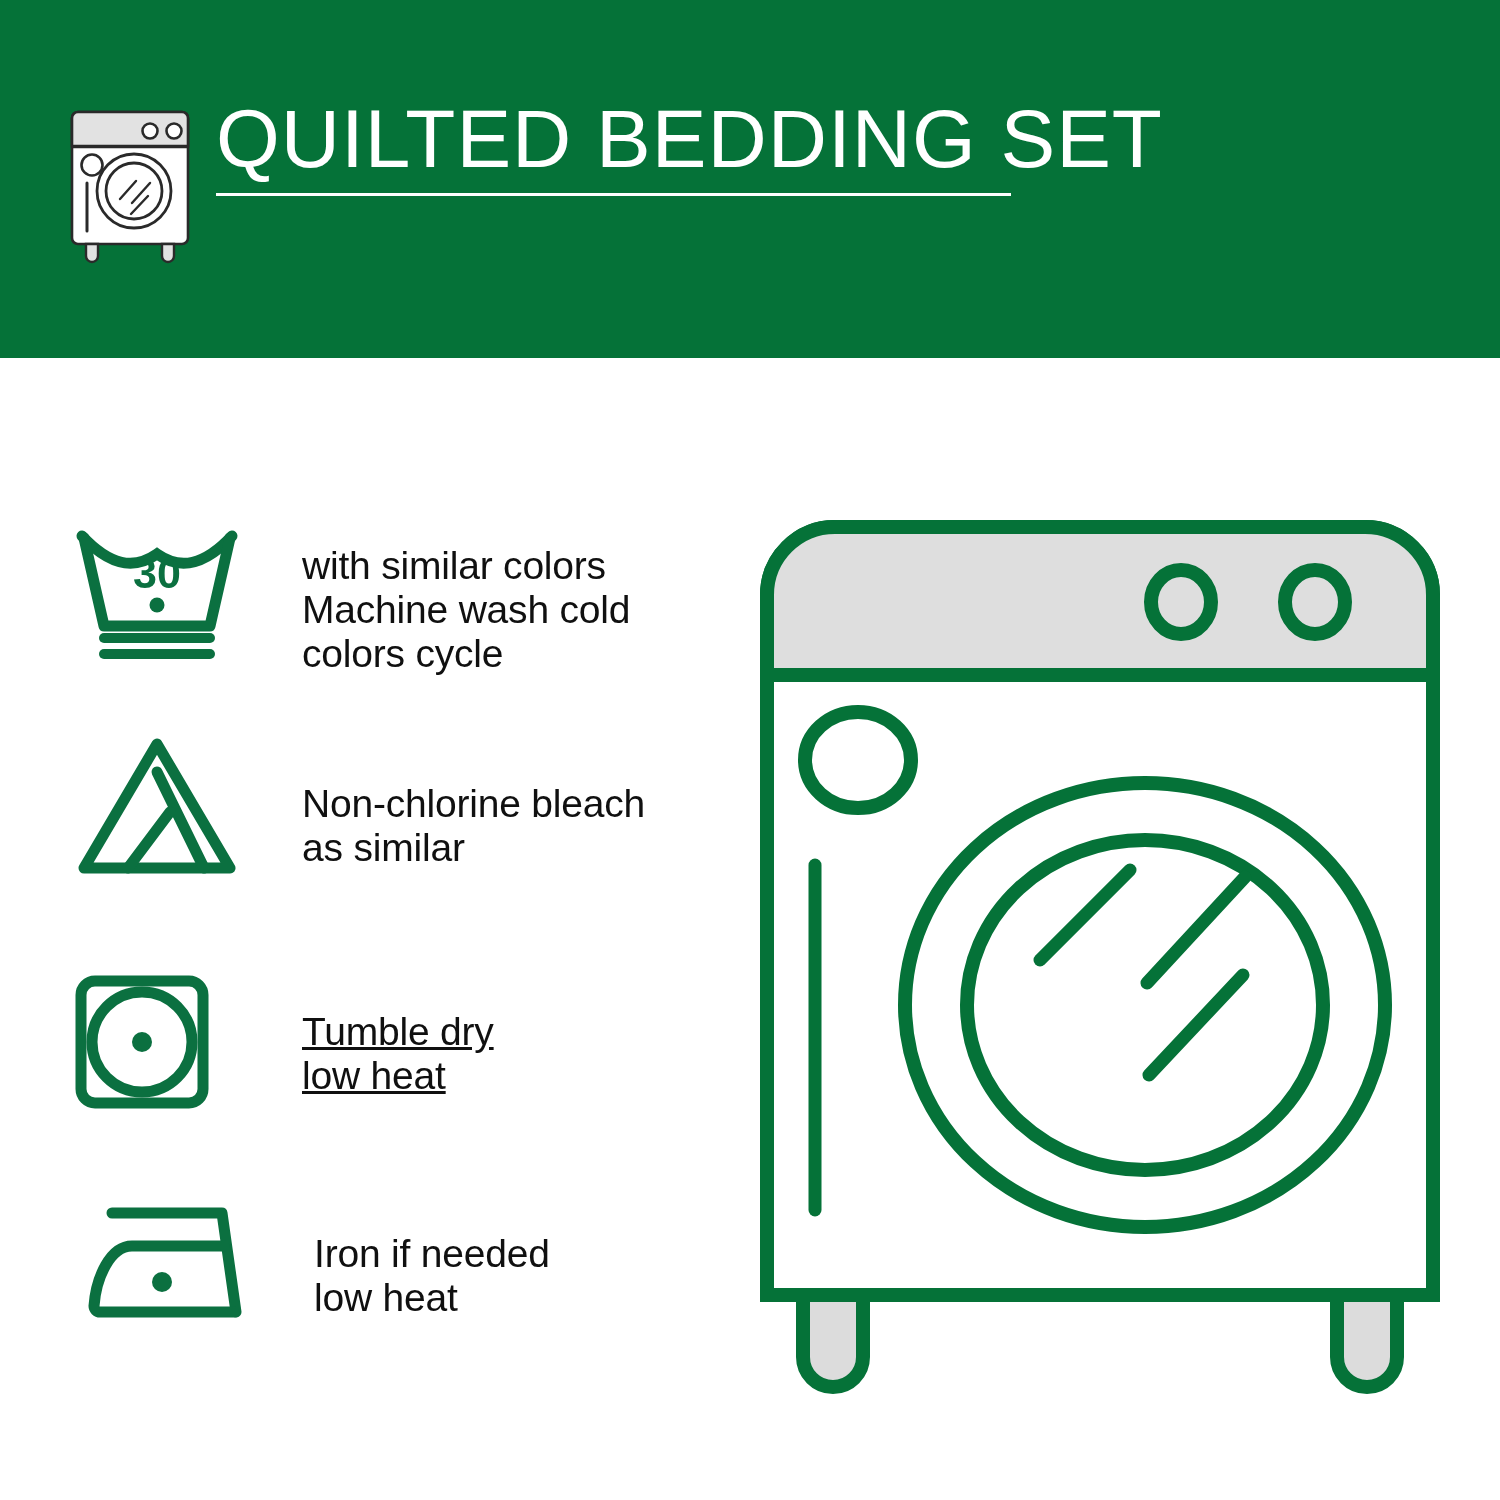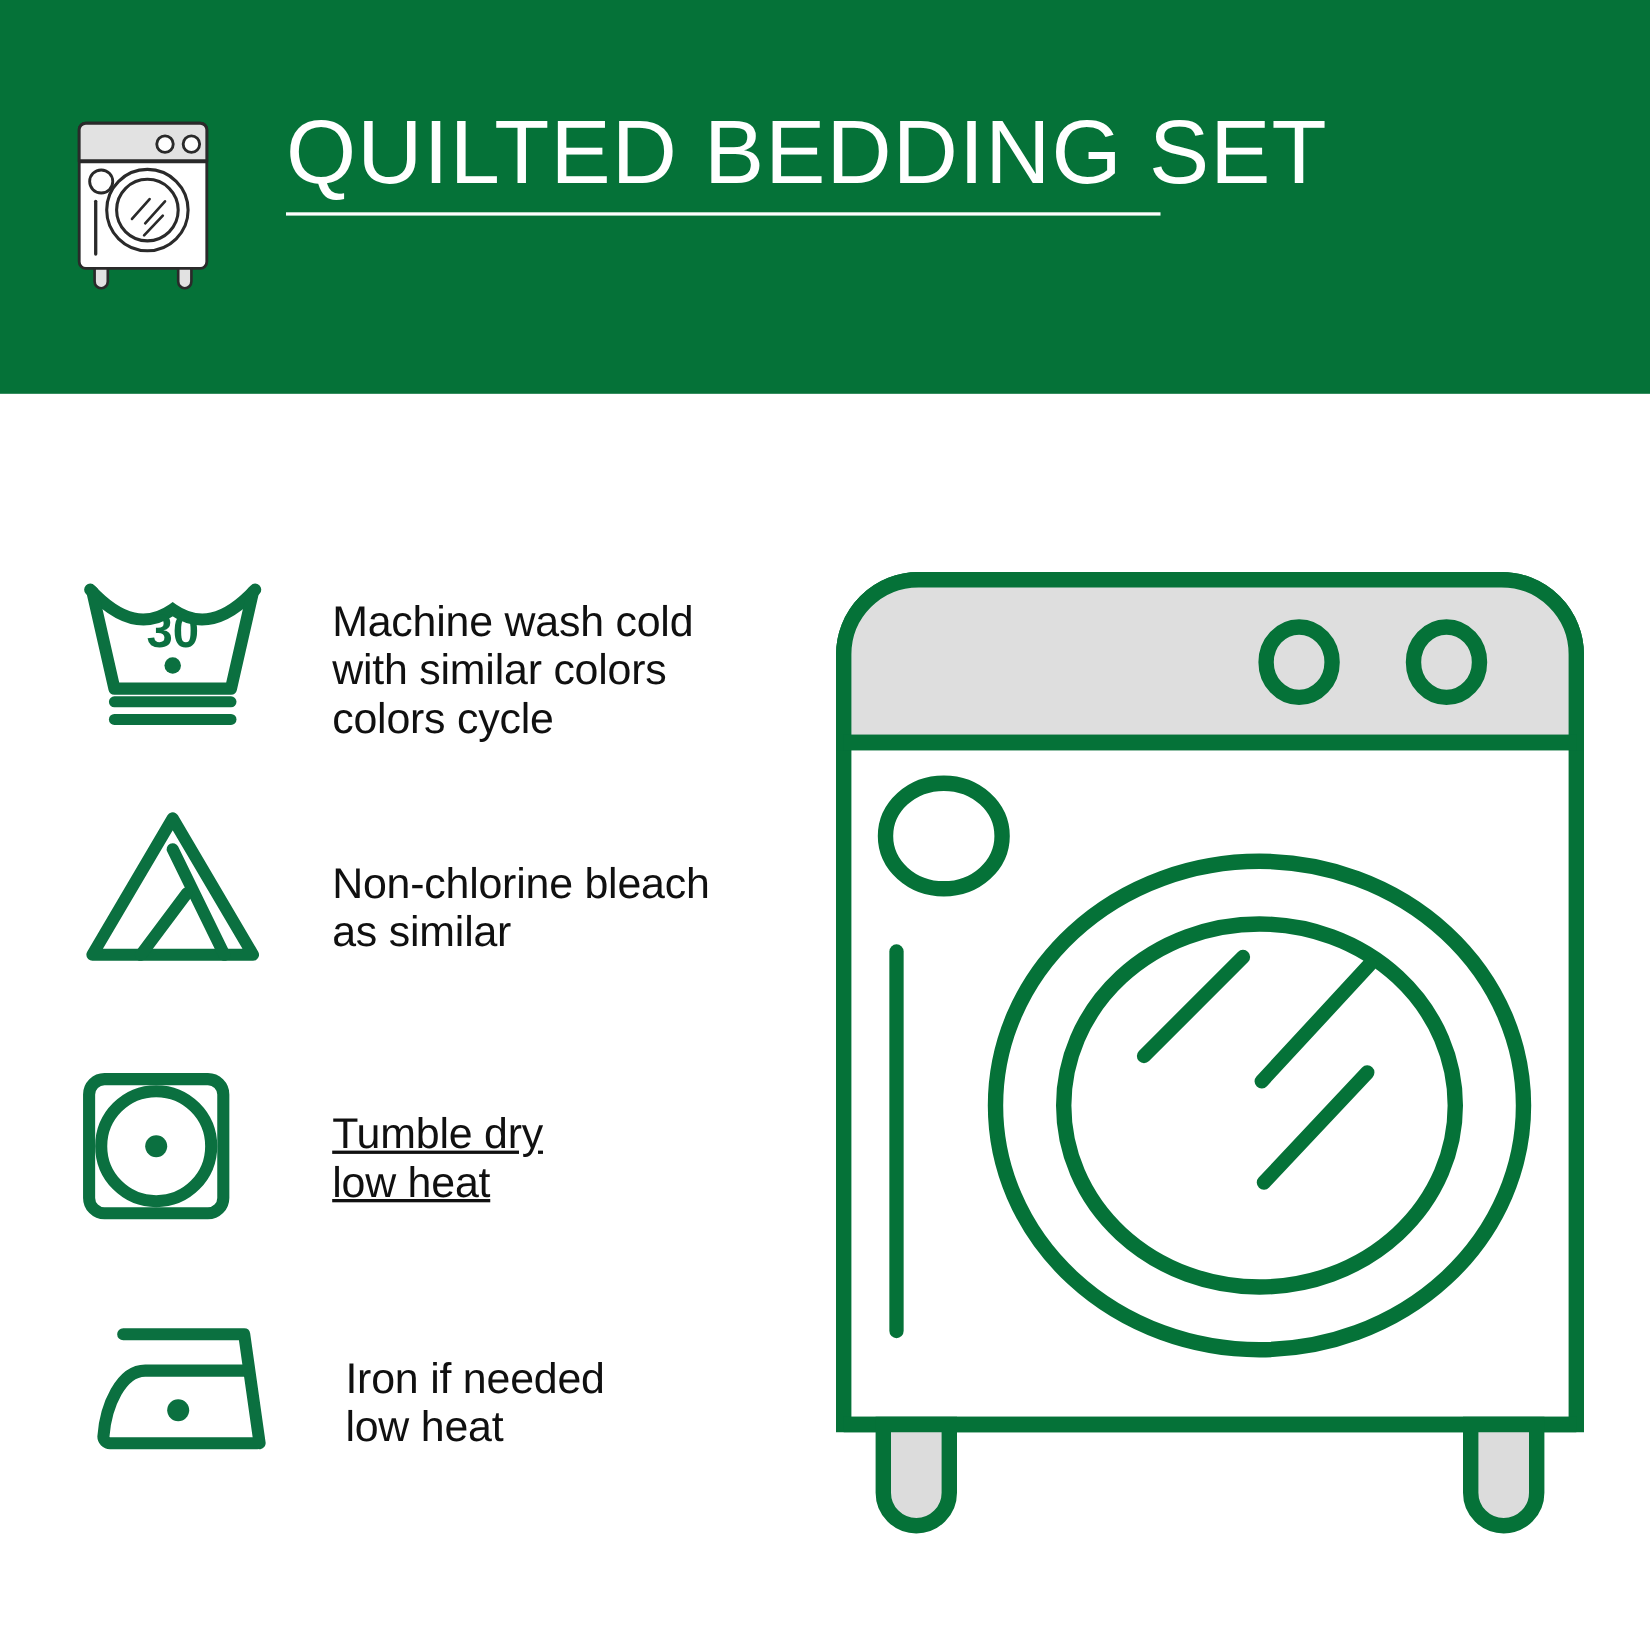--- a/index.html
+++ b/index.html
@@ -32,21 +32,20 @@
     left: 62px;
     top: 104px;
     width: 136px;
     height: 160px;
   }
   #header-titles {
     position: absolute;
     left: 216px;
     top: 96px;
     width: 800px;
-    margin-left: 44px;
   }
   #title-main {
     font-family: "Liberation Sans", sans-serif;
     font-size: 82px;
     line-height: 86px;
     letter-spacing: 1px;
     color: #ffffff;
     font-weight: 400;
     white-space: nowrap;
   }
@@ -167,22 +166,22 @@
 
           <line x1="32" y1="116" x2="138" y2="116" stroke="#0b7040" stroke-width="10" stroke-linecap="round"></line>
           <line x1="32" y1="132" x2="138" y2="132" stroke="#0b7040" stroke-width="10" stroke-linecap="round"></line>
 
           <text x="85" y="66" text-anchor="middle" font-family="Liberation Sans, sans-serif" font-size="43" font-weight="bold" fill="#0b7040">30</text>
 
           <circle cx="85" cy="83" r="7.5" fill="#0b7040"></circle>
         </svg>
       </div>
       <div class="care-text">
+        <span>with similar colors</span>
         <span>Machine wash cold</span>
-        <span>with similar colors</span>
         <span>colors cycle</span>
       </div>
     </div>
 
     <div class="care-row" id="row-bleach">
       <div class="care-icon">
         <svg viewBox="0 0 170 145" width="170" height="145" aria-hidden="true">
           <path d="M85 12 L158 136 H12 Z" fill="none" stroke="#0b7040" stroke-width="11" stroke-linejoin="round"></path>
 
           <path d="M85 40 L132 136" fill="none" stroke="#0b7040" stroke-width="11" stroke-linecap="round"></path>

